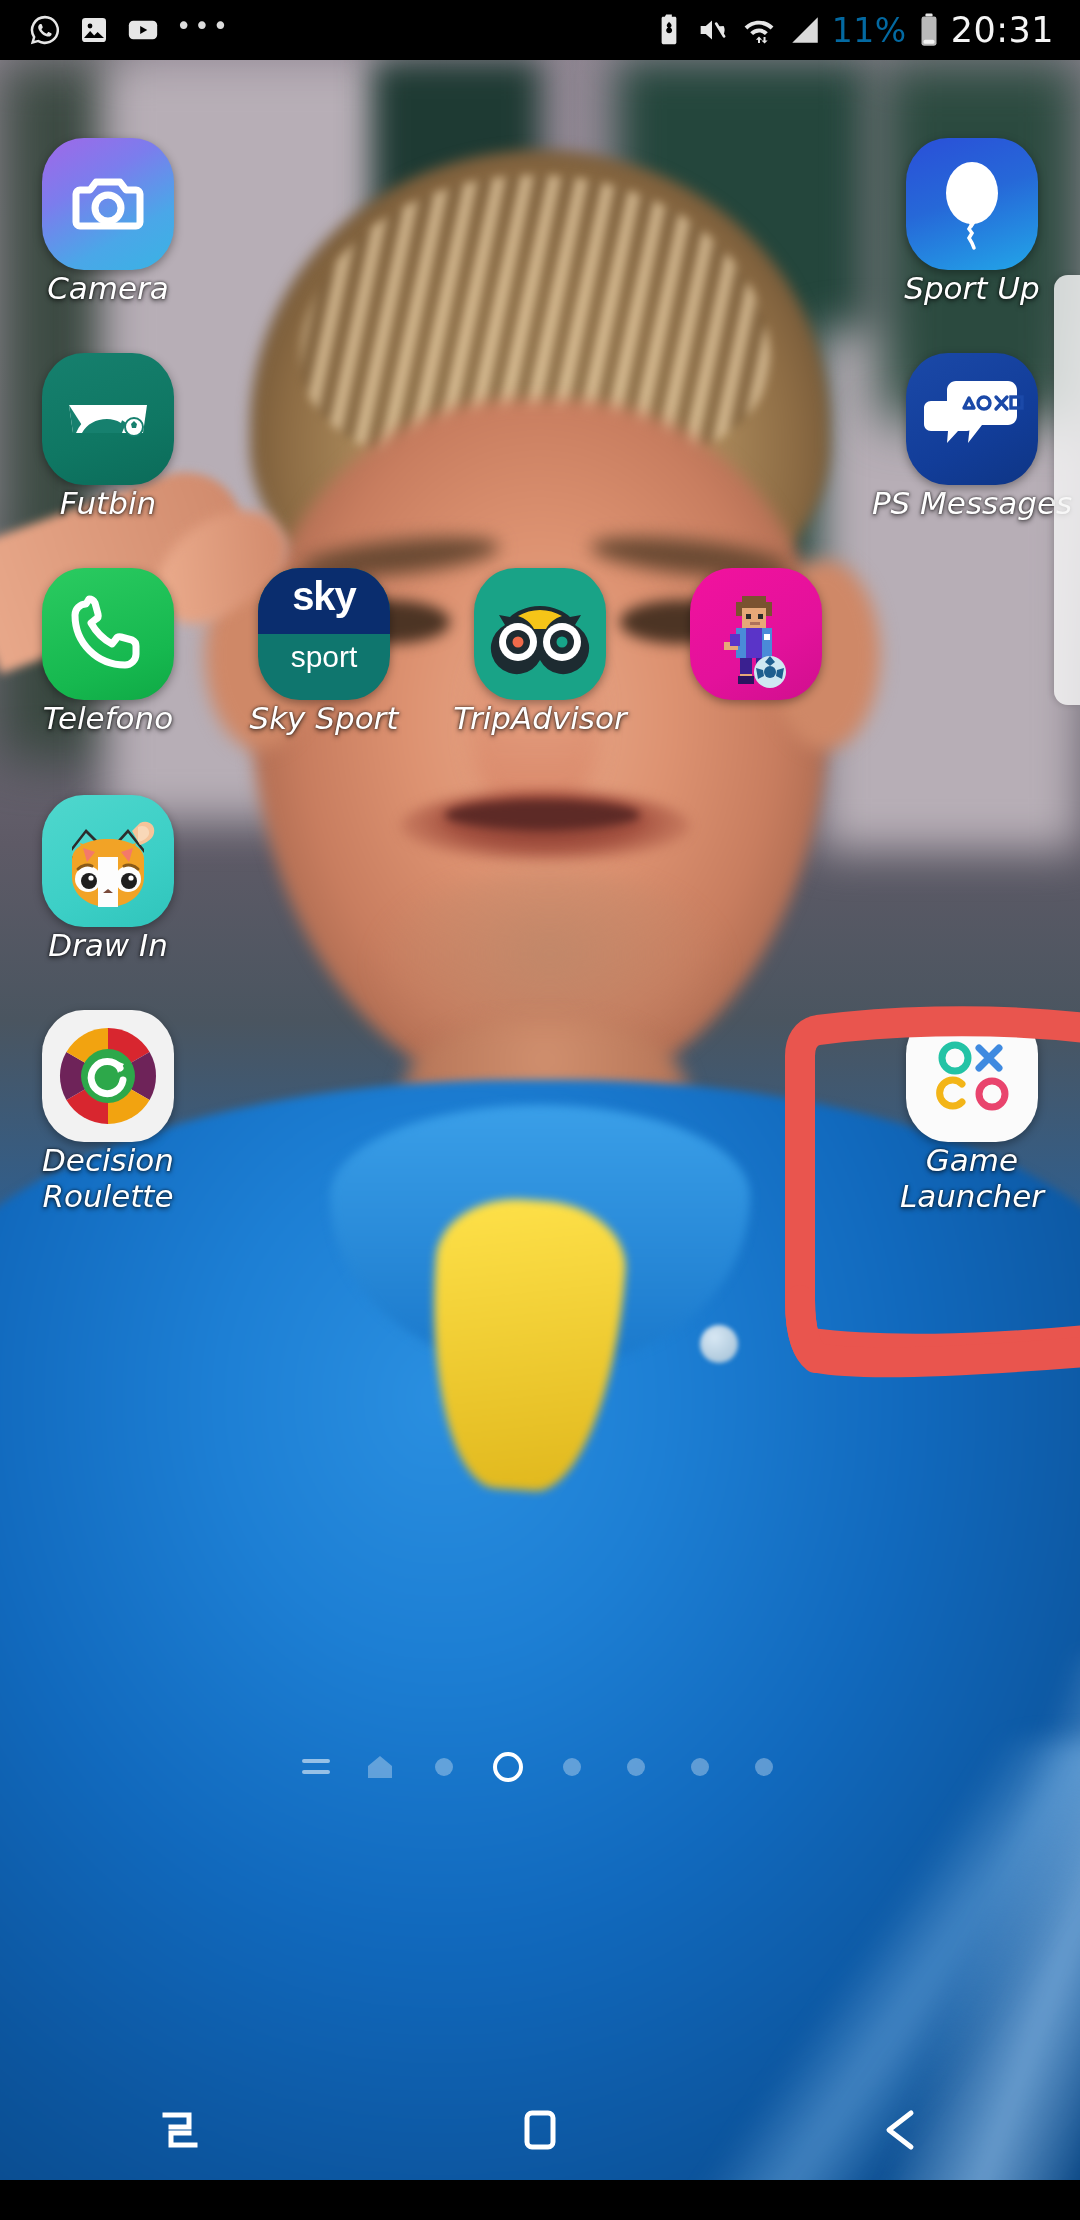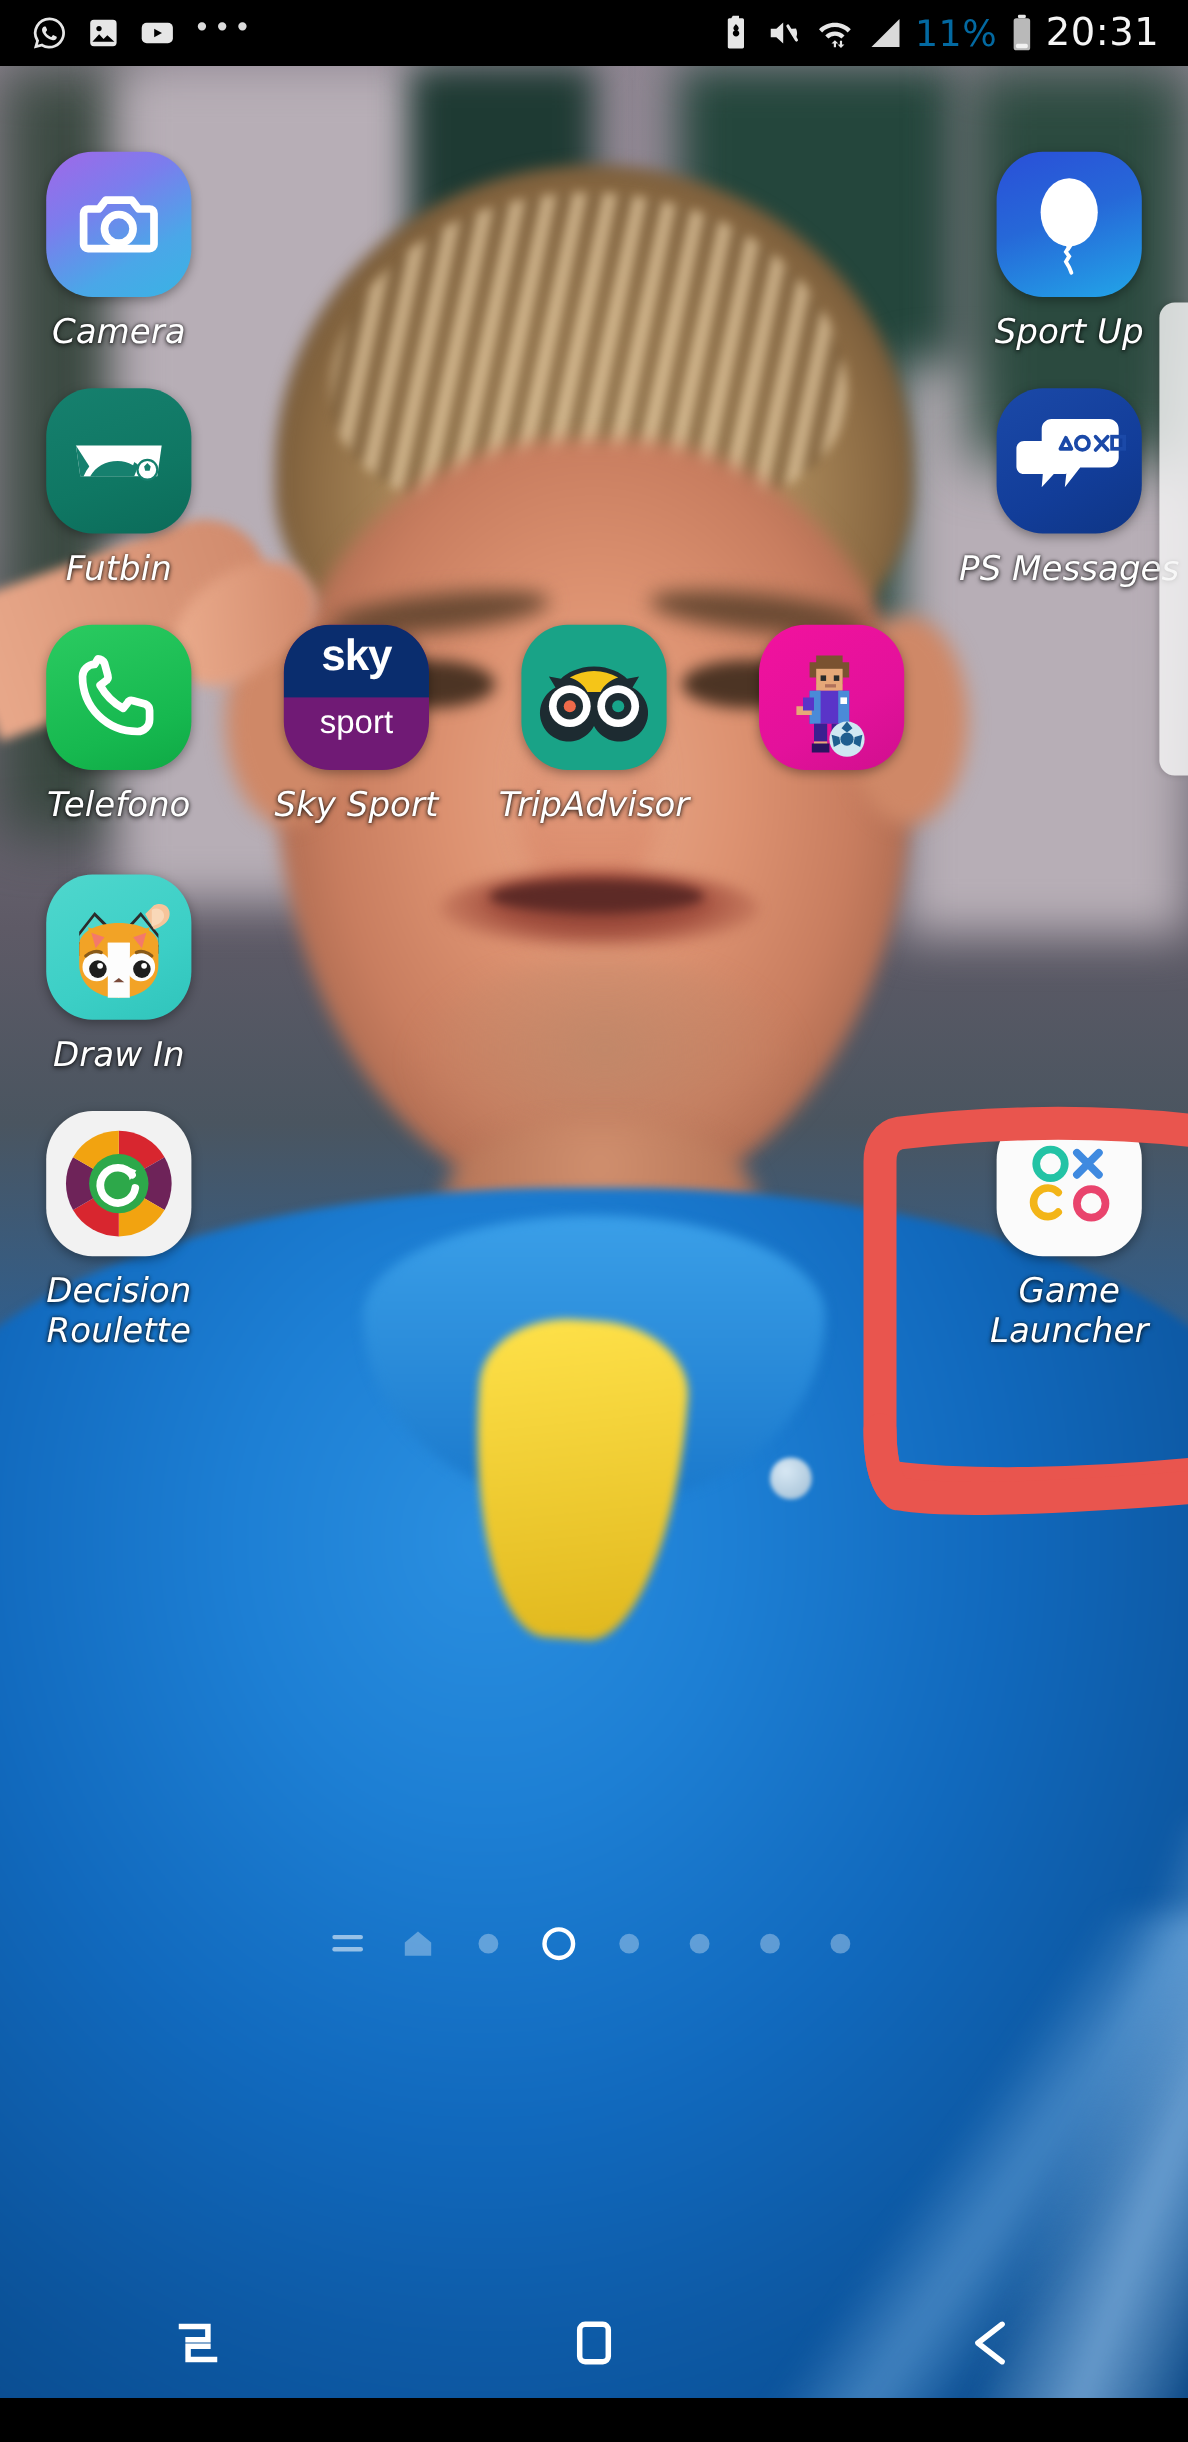--- a/index.html
+++ b/index.html
@@ -139,36 +139,36 @@
   
   #apps{ position:absolute; left:0; top:60px; width:1080px; height:1660px; z-index:20; }
   .row{ position:absolute; left:0; width:1080px; display:grid; grid-template-columns:repeat(5,216px); }
   .cell{ display:flex; flex-direction:column; align-items:center; }
   .icon{
     width:132px; height:132px; position:relative;
     filter:drop-shadow(0 3px 5px rgba(0,0,0,.35));
   }
   .squircle{ width:132px; height:132px; border-radius:42px/44px; overflow:hidden; position:relative; }
   .label{
-    margin-top:14px; width:216px; text-align:center;
+    width:216px; text-align:center;
     font-family:"DejaVu Sans", sans-serif;
     font-style:italic;
     font-size:31px; line-height:36px; color:#fff; font-weight:400;
     text-shadow:0 0 3px rgba(0,0,0,.75), 0 2px 5px rgba(0,0,0,.6);
     word-wrap:break-word;
   }
 
   
   .ic-camera{ background:linear-gradient(150deg,#a068e8 0%,#7b7ded 35%,#4aa7e8 70%,#39b3e4 100%); }
   
   .ic-futbin{ background:linear-gradient(160deg,#16806e,#0f7763 60%,#0b6b59); }
   
   .ic-tel{ background:linear-gradient(160deg,#2bcb61,#16b84f 70%,#0fa945); }
   
-  .ic-sky{ background:#701a75; }
+  .ic-sky{ background:#0f766e; }
   .ic-sky .skytop{ position:absolute; left:0; top:0; width:100%; height:50%; background:#0a2d6e; }
   .ic-sky .skyword{ position:absolute; left:0; top:6px; width:100%; text-align:center; color:#fff; font-weight:bold; font-size:40px; font-family:"Liberation Sans",sans-serif; letter-spacing:-1px;}
   .ic-sky .sportword{ position:absolute; left:0; top:72px; width:100%; text-align:center; color:#fff; font-size:30px; font-family:"Liberation Sans",sans-serif;}
   
   .ic-trip{ background:#19a387; }
   
   .ic-tiger{ background:linear-gradient(150deg,#8cf07a,#9bf07e 40%,#7fe06d); }
   
   .ic-tiki{ background:linear-gradient(150deg,#f2129e,#e3119b 60%,#d00f8e); }
   

